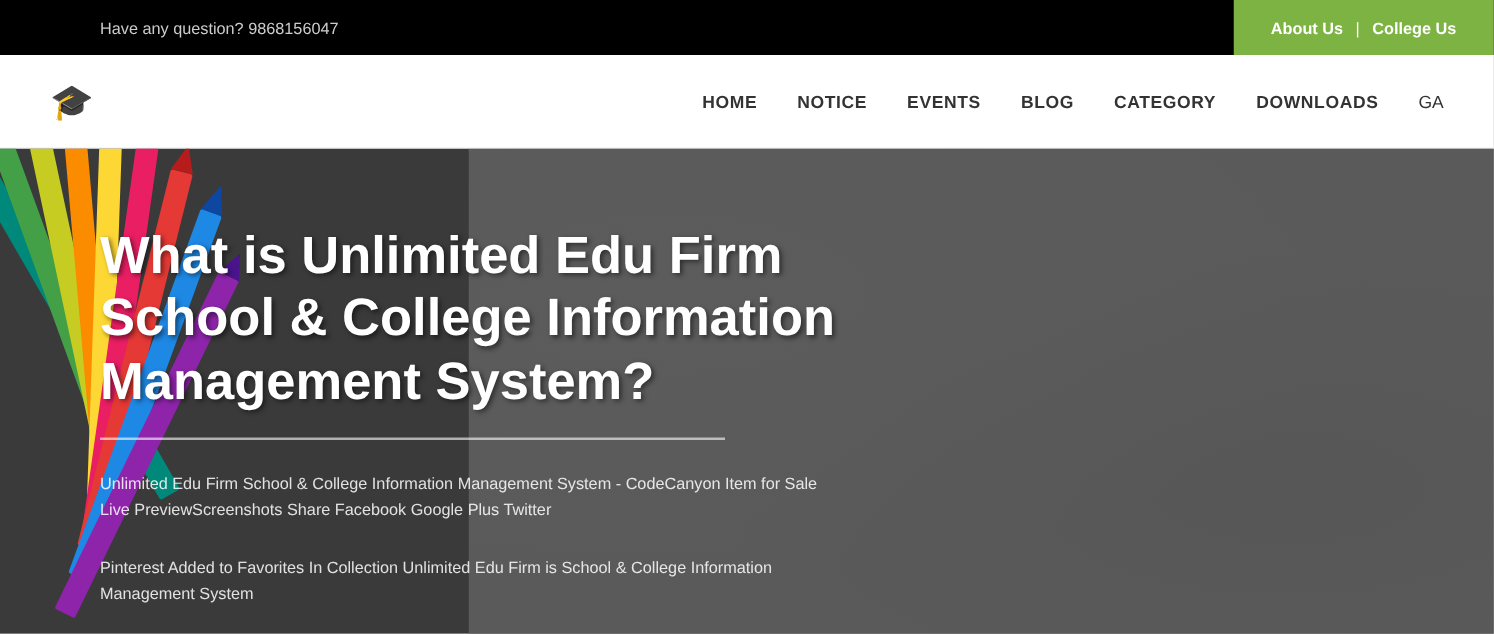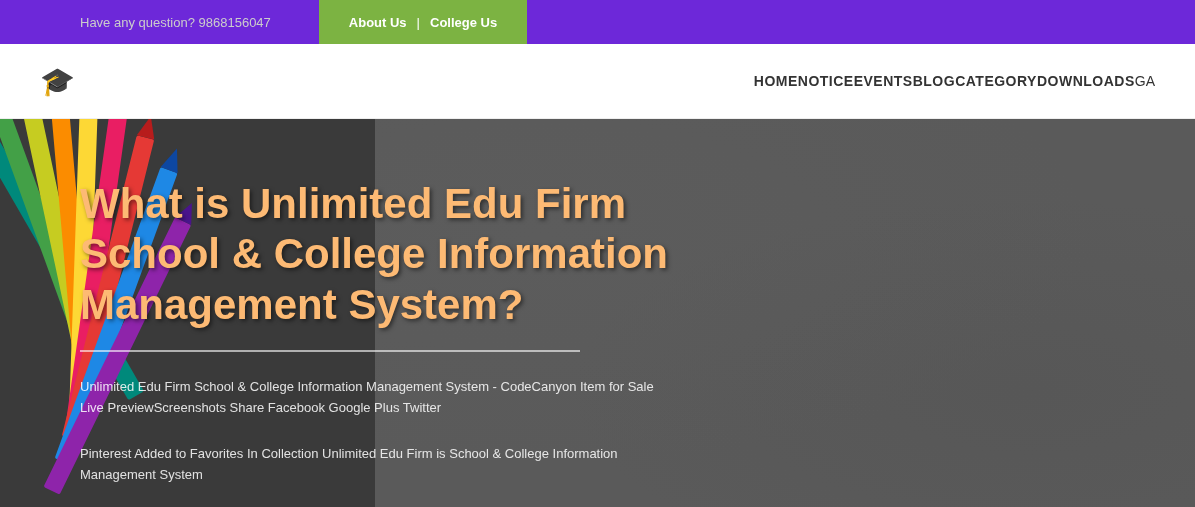--- a/index.html
+++ b/index.html
@@ -8,26 +8,26 @@
       box-sizing: border-box;
     }
     body {
       font-family: Arial, sans-serif;
       width: 1195px;
       overflow-x: hidden;
     }
 
     
     .top-bar {
-      background-color: #6d28d9;
-      display: flex;
-      align-items: center;
+      background-color: #000000;
+      display: flex;
+      align-items: center;
+      justify-content: space-between;
       padding: 0;
       height: 44px;
-      gap: 48px;
     }
     .top-bar-left {
       padding-left: 80px;
       color: #ccc;
       font-size: 13px;
     }
     .top-bar-right {
       background-color: #7cb342;
       height: 100%;
       display: flex;
@@ -68,20 +68,21 @@
     .logo-text {
       font-size: 26px;
       font-weight: bold;
       color: #7cb342;
     }
 
     
     .nav {
       display: flex;
       align-items: flex-start;
+      gap: 32px;
     }
     .nav a {
       text-decoration: none;
       color: #333;
       font-size: 14px;
       font-weight: 700;
       letter-spacing: 0.5px;
     }
     .nav-more {
       color: #333;
@@ -112,21 +113,21 @@
     }
 
     .hero-content {
       position: relative;
       z-index: 10;
       padding: 60px 80px;
       max-width: 750px;
     }
 
     .hero-title {
-      color: #fdba74;
+      color: #ffffff;
       font-size: 42px;
       font-weight: 900;
       line-height: 1.2;
       text-shadow: 2px 2px 4px rgba(0,0,0,0.5);
       margin-bottom: 20px;
     }
 
     .hero-divider {
       width: 500px;
       height: 2px;

